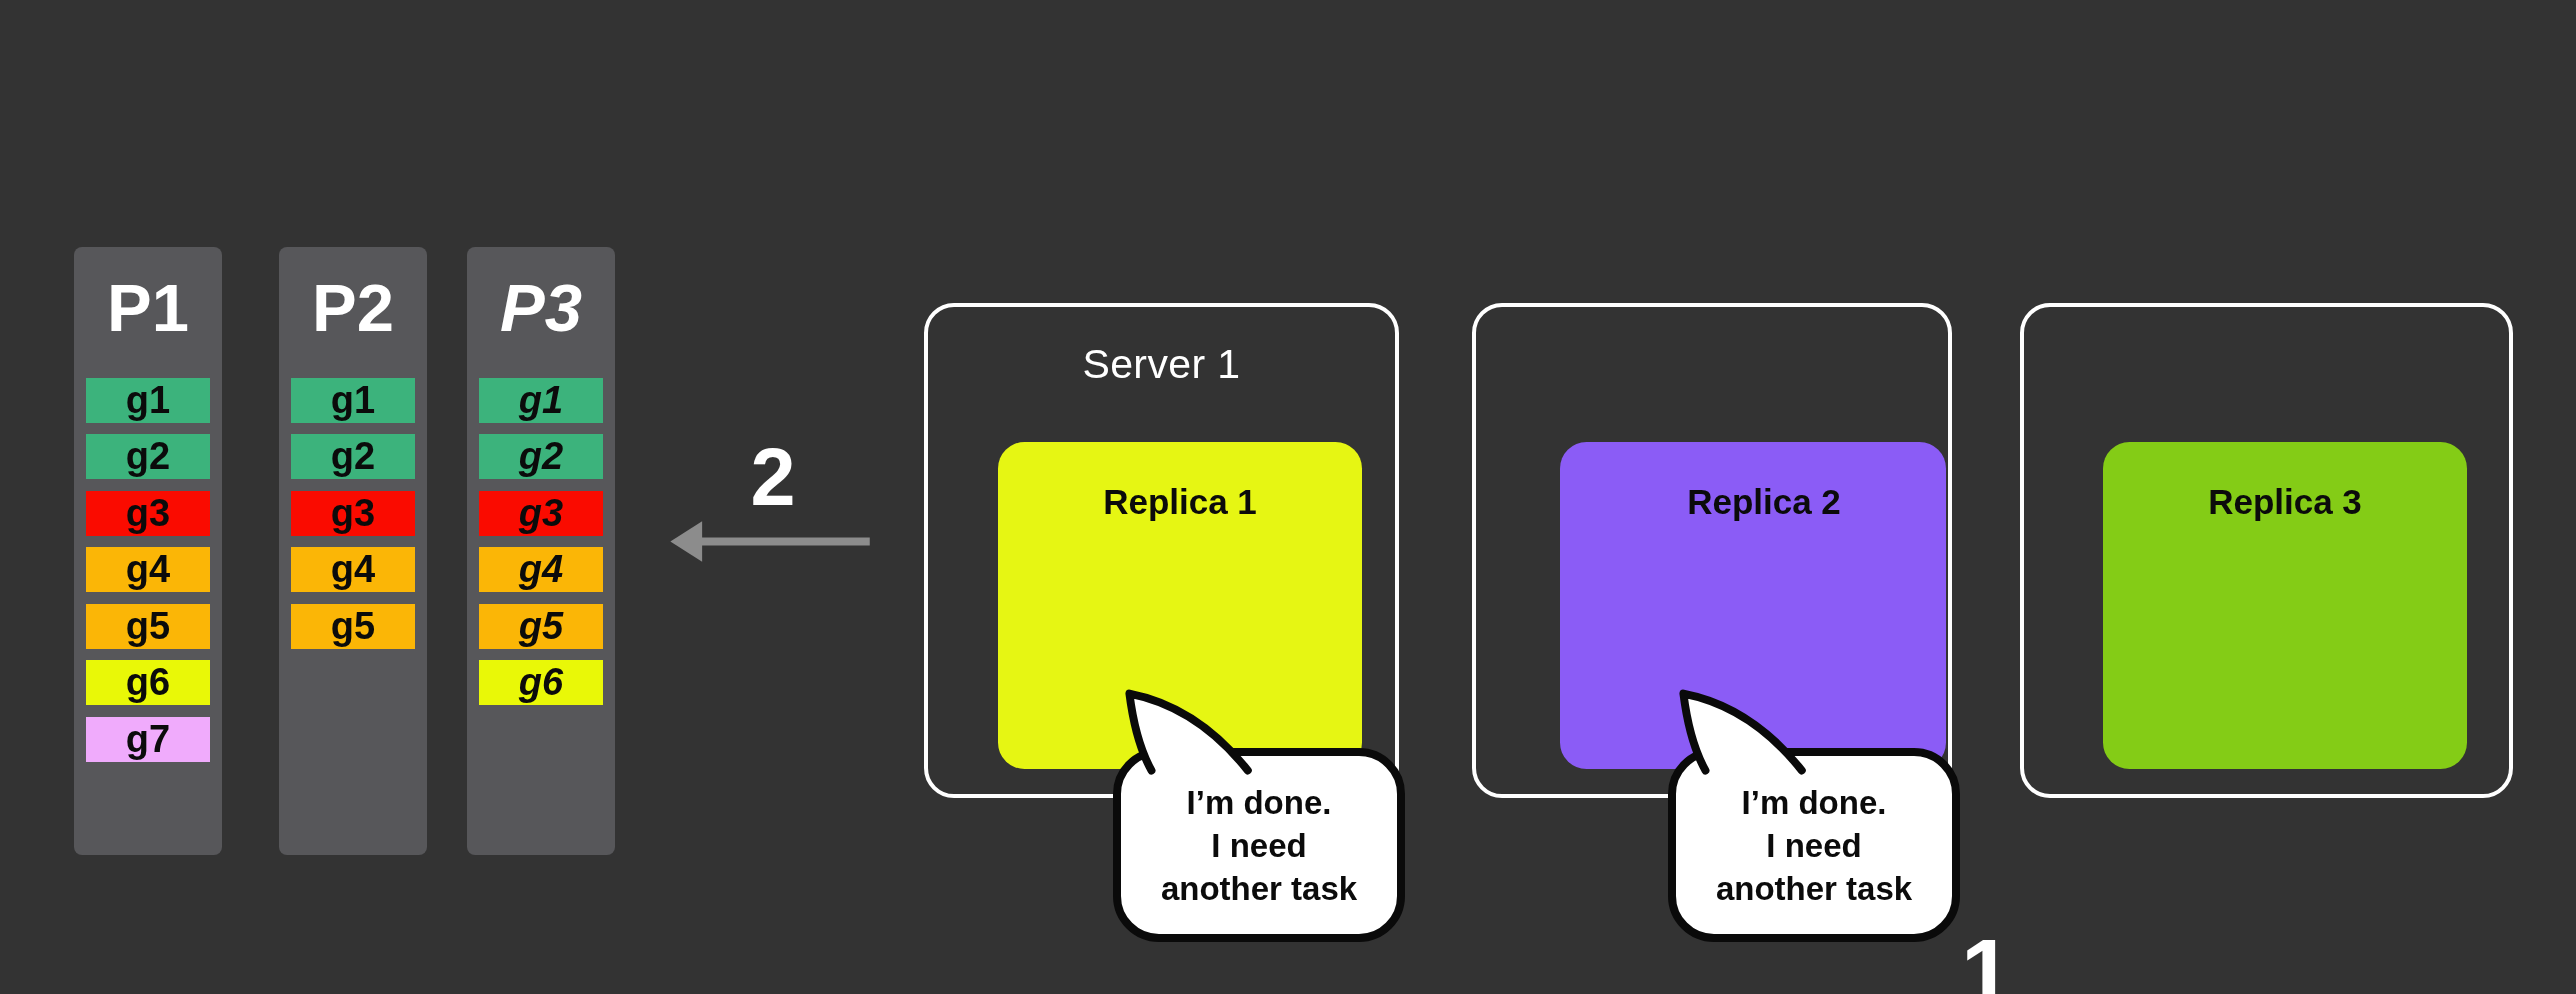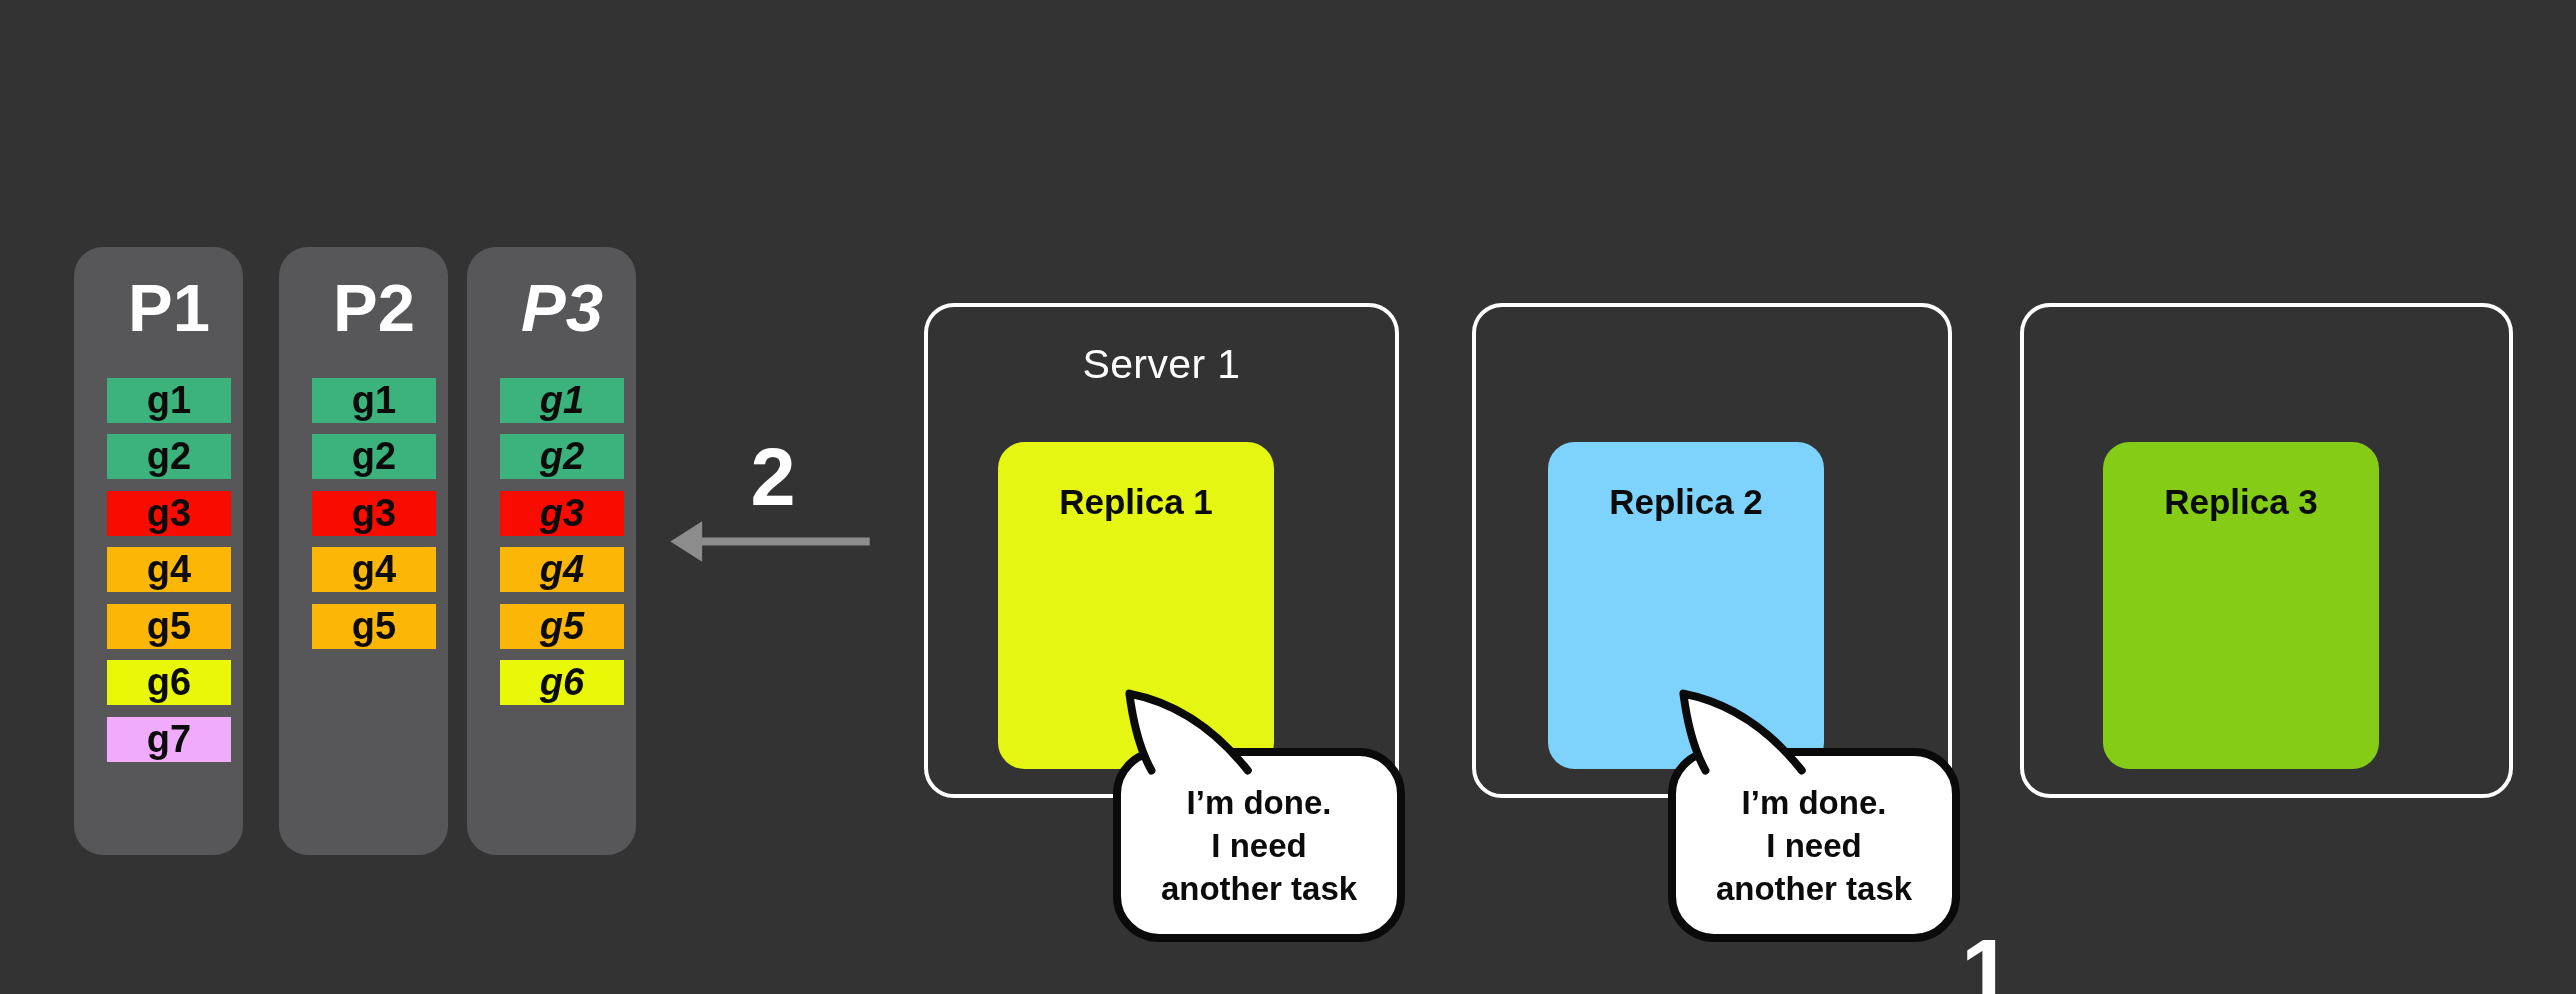--- a/index.html
+++ b/index.html
@@ -9,21 +9,21 @@
   }
   html,body{margin:0;padding:0;background:var(--bg);}
   #canvas{
     position:relative; width:2576px; height:994px;
     background:var(--bg); overflow:hidden;
     font-family:"Liberation Sans","DejaVu Sans",sans-serif;
   }
   
   .partition-column{
     position:absolute; top:247px; width:148px; height:608px;
-    background:var(--panel); border-radius:29px;padding-left:21px;
+    background:var(--panel); border-radius:8px;
   }
   .partition-title{
     margin-top:26.5px; text-align:center; line-height:1;
     font-size:67px; font-weight:bold; color:var(--text-light);
   }
   .task-list{
     margin-top:37px; display:flex; flex-direction:column;
     align-items:center; gap:11.5px;
   }
   .task-cell{
@@ -33,21 +33,21 @@
   
   .server-box{
     position:absolute; top:303px; height:495px; box-sizing:border-box;
     border:4.4px solid var(--text-light); border-radius:30px;
   }
   .server-title{
     margin-top:37px; text-align:center; line-height:1;
     font-size:41px; font-weight:normal; color:var(--text-light); letter-spacing:0.4px;
   }
   .replica-box{
-    position:absolute; top:135px; width:276px; height:327px; border-radius:26.5px;
+    position:absolute; top:135px; width:364px; height:327px; border-radius:26.5px;
   }
   .replica-label{
     margin-top:42px; text-align:center; line-height:1;
     font-size:35px; font-weight:bold; color:var(--text-dark);
   }
   
   .bubble{
     position:absolute; top:748px; width:292px; height:194px; box-sizing:border-box;
     background:var(--bubble-fill); border:8px solid var(--bubble-border);
     border-radius:46px; z-index:5;
@@ -122,21 +122,21 @@
   </div>
 
   <div id="servers-group">
       <div class="server-box" style="left: 924px; width: 475px;">
         <div class="server-title">Server 1</div>
         <div class="replica-box" style="background: rgb(230, 246, 19); left: 70px;">
           <div class="replica-label">Replica 1</div>
         </div>
       </div>
       <div class="server-box" style="left: 1472px; width: 480px;">
-        <div class="replica-box" style="background: #7dd3fc; left: 72px;">
+        <div class="replica-box" style="background: #8b5cf6; left: 84px; padding-left: 22px;">
           <div class="replica-label">Replica 2</div>
         </div>
       </div>
       <div class="server-box" style="left: 2020px; width: 493px;">
         <div class="replica-box" style="background: #84cc16; left: 79px;">
           <div class="replica-label">Replica 3</div>
         </div>
       </div>
     </div>
 

